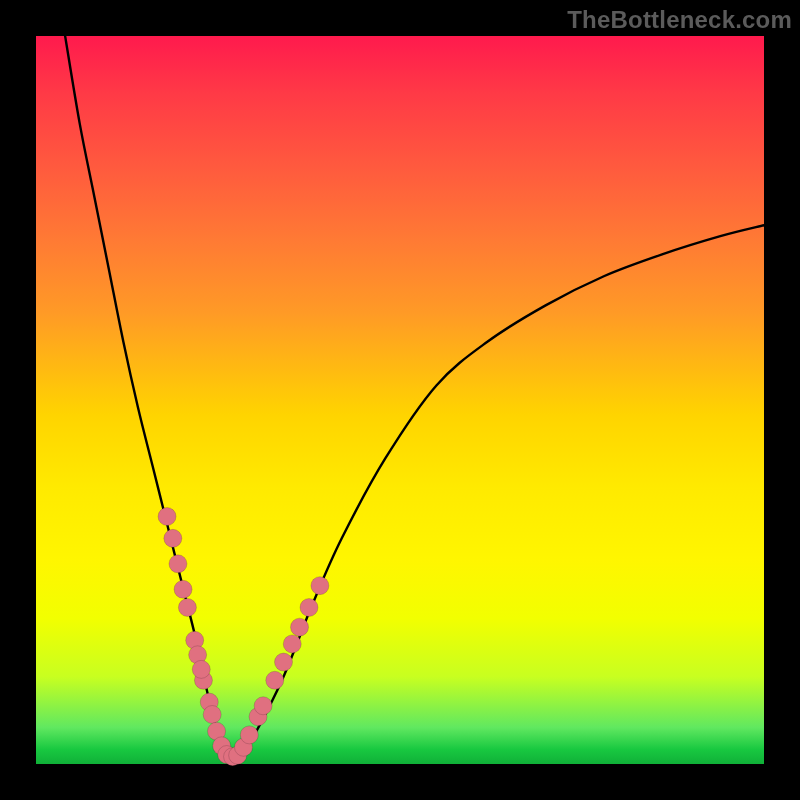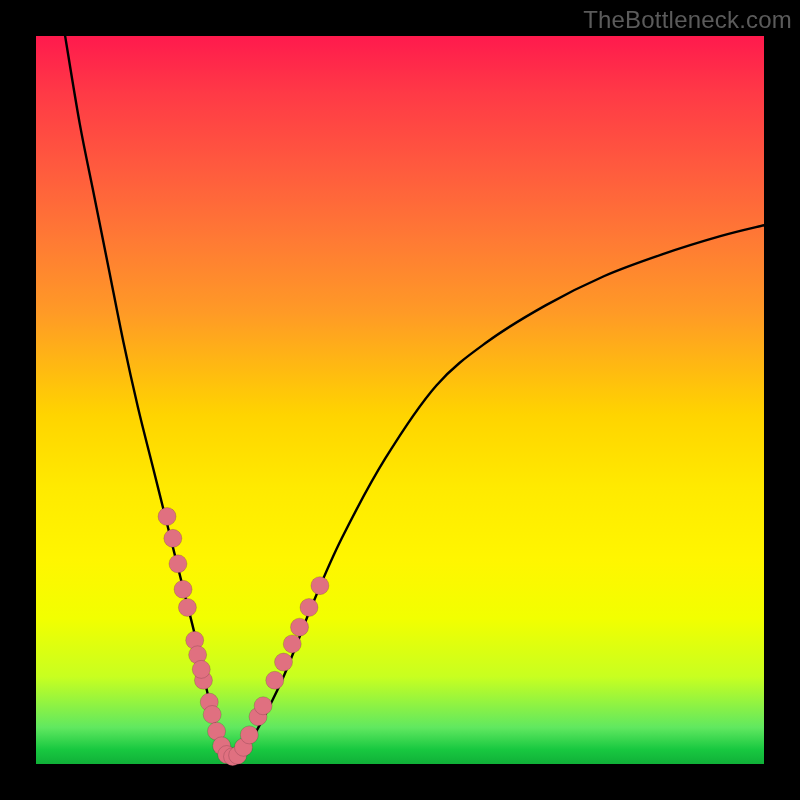--- a/index.html
+++ b/index.html
@@ -39,21 +39,21 @@
       #10b038 100%
     );
   }
   .watermark {
     position: absolute;
     top: 6px;
     right: 8px;
     color: #5b5b5b;
     font-size: 24px;
     letter-spacing: 0.2px;
-    font-weight: 400;
+    font-weight: 700;
     z-index: 10;
   }
   svg.curve {
     position: absolute;
     left: 0;
     top: 0;
     width: 728px;
     height: 728px;
     overflow: visible;
   }

